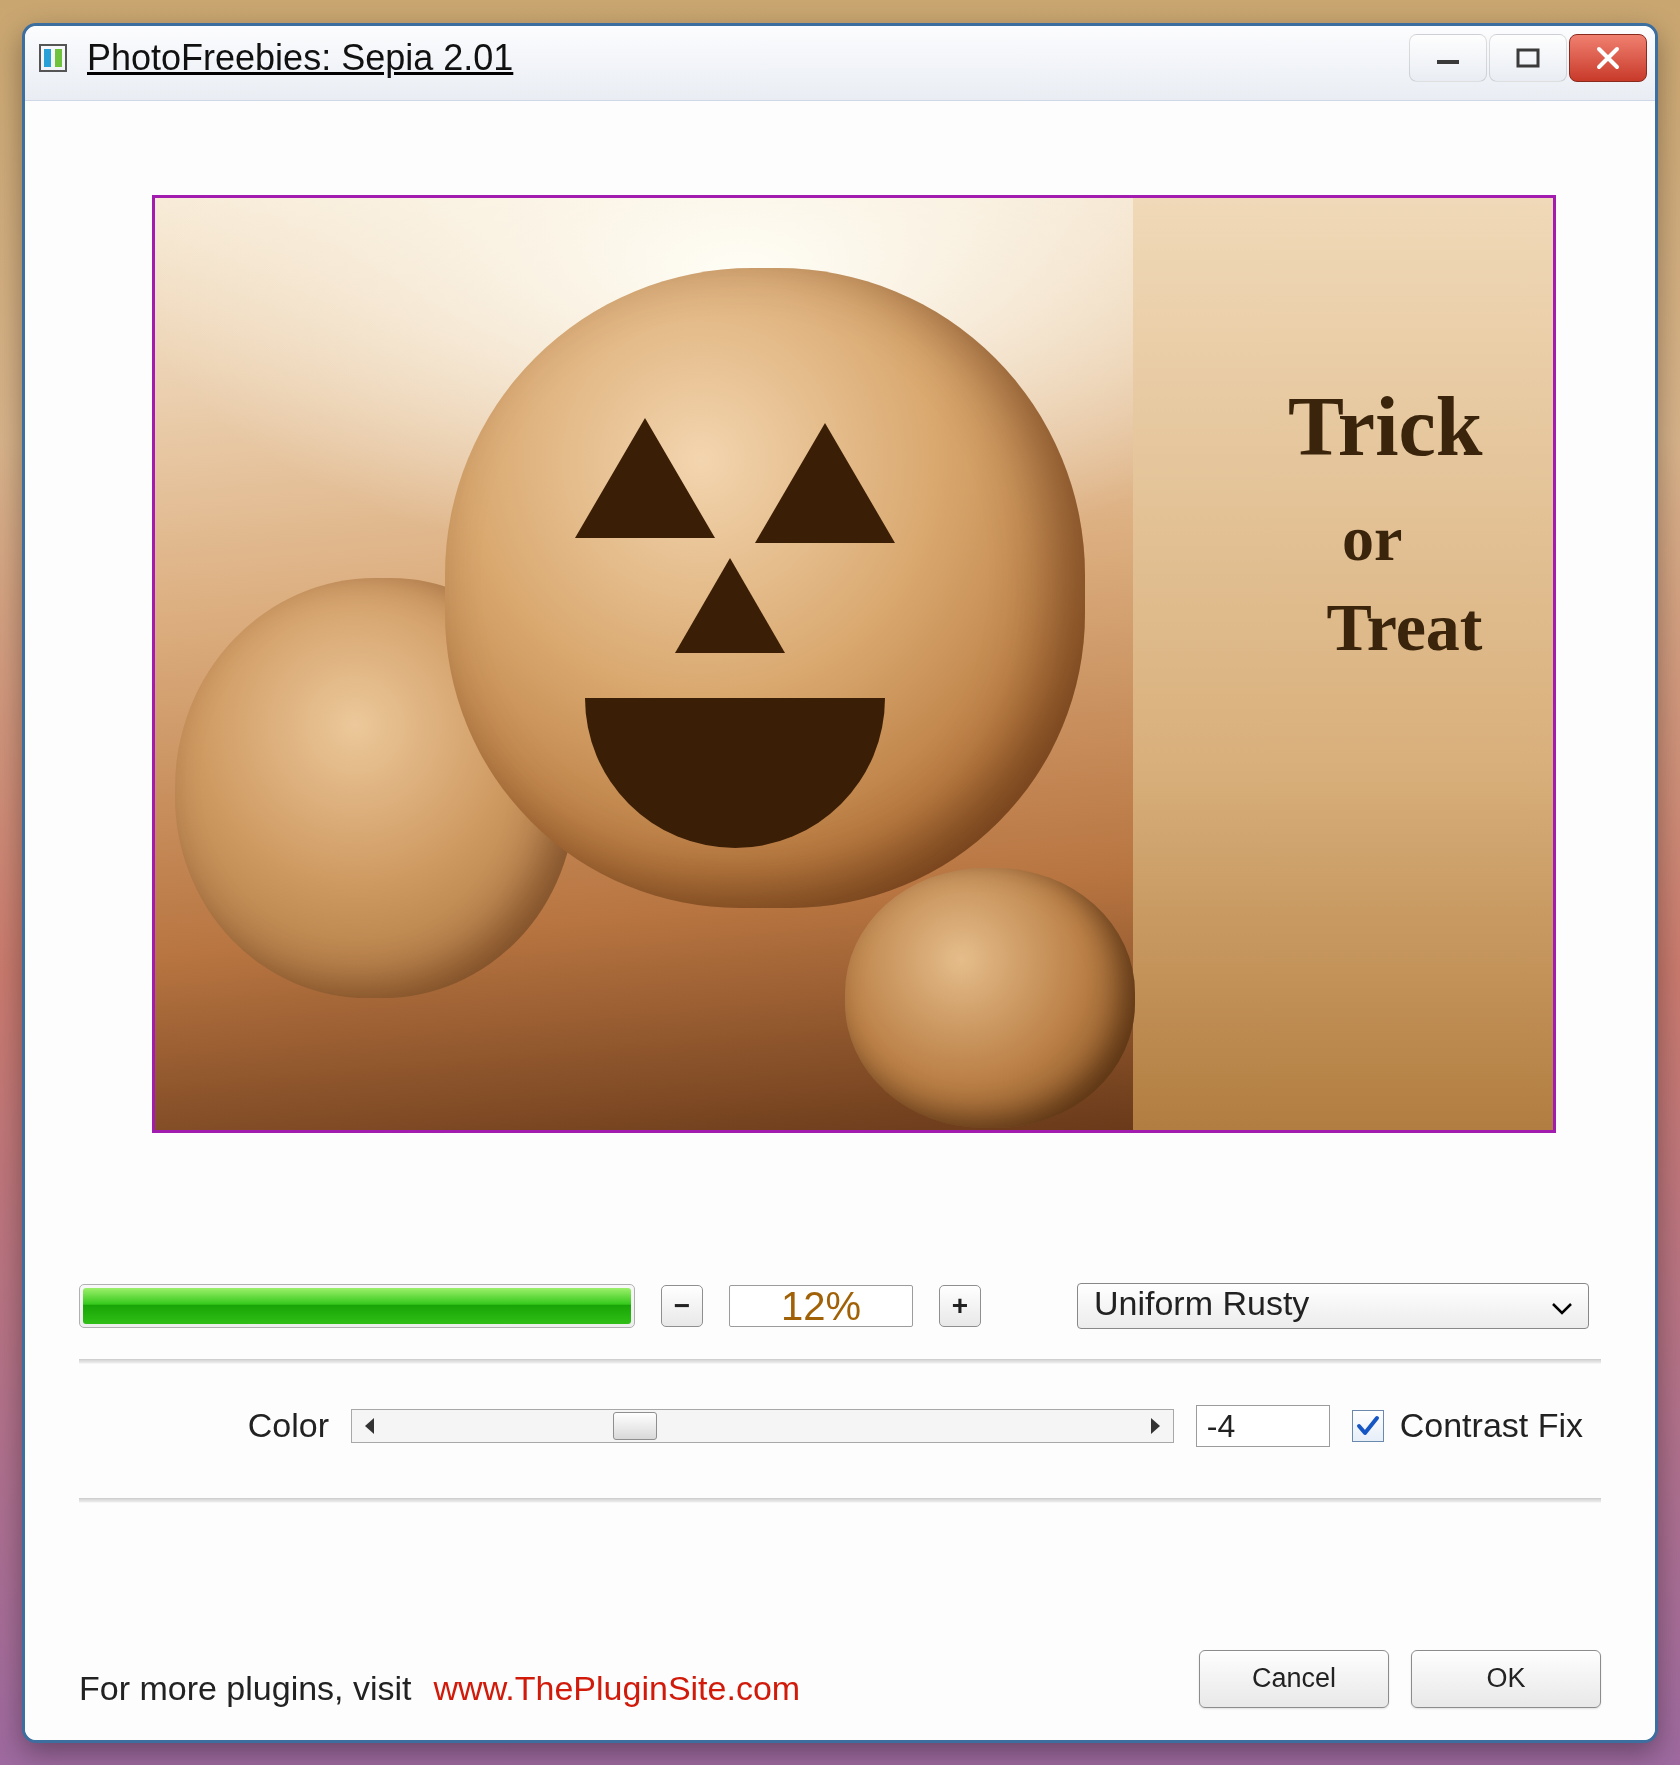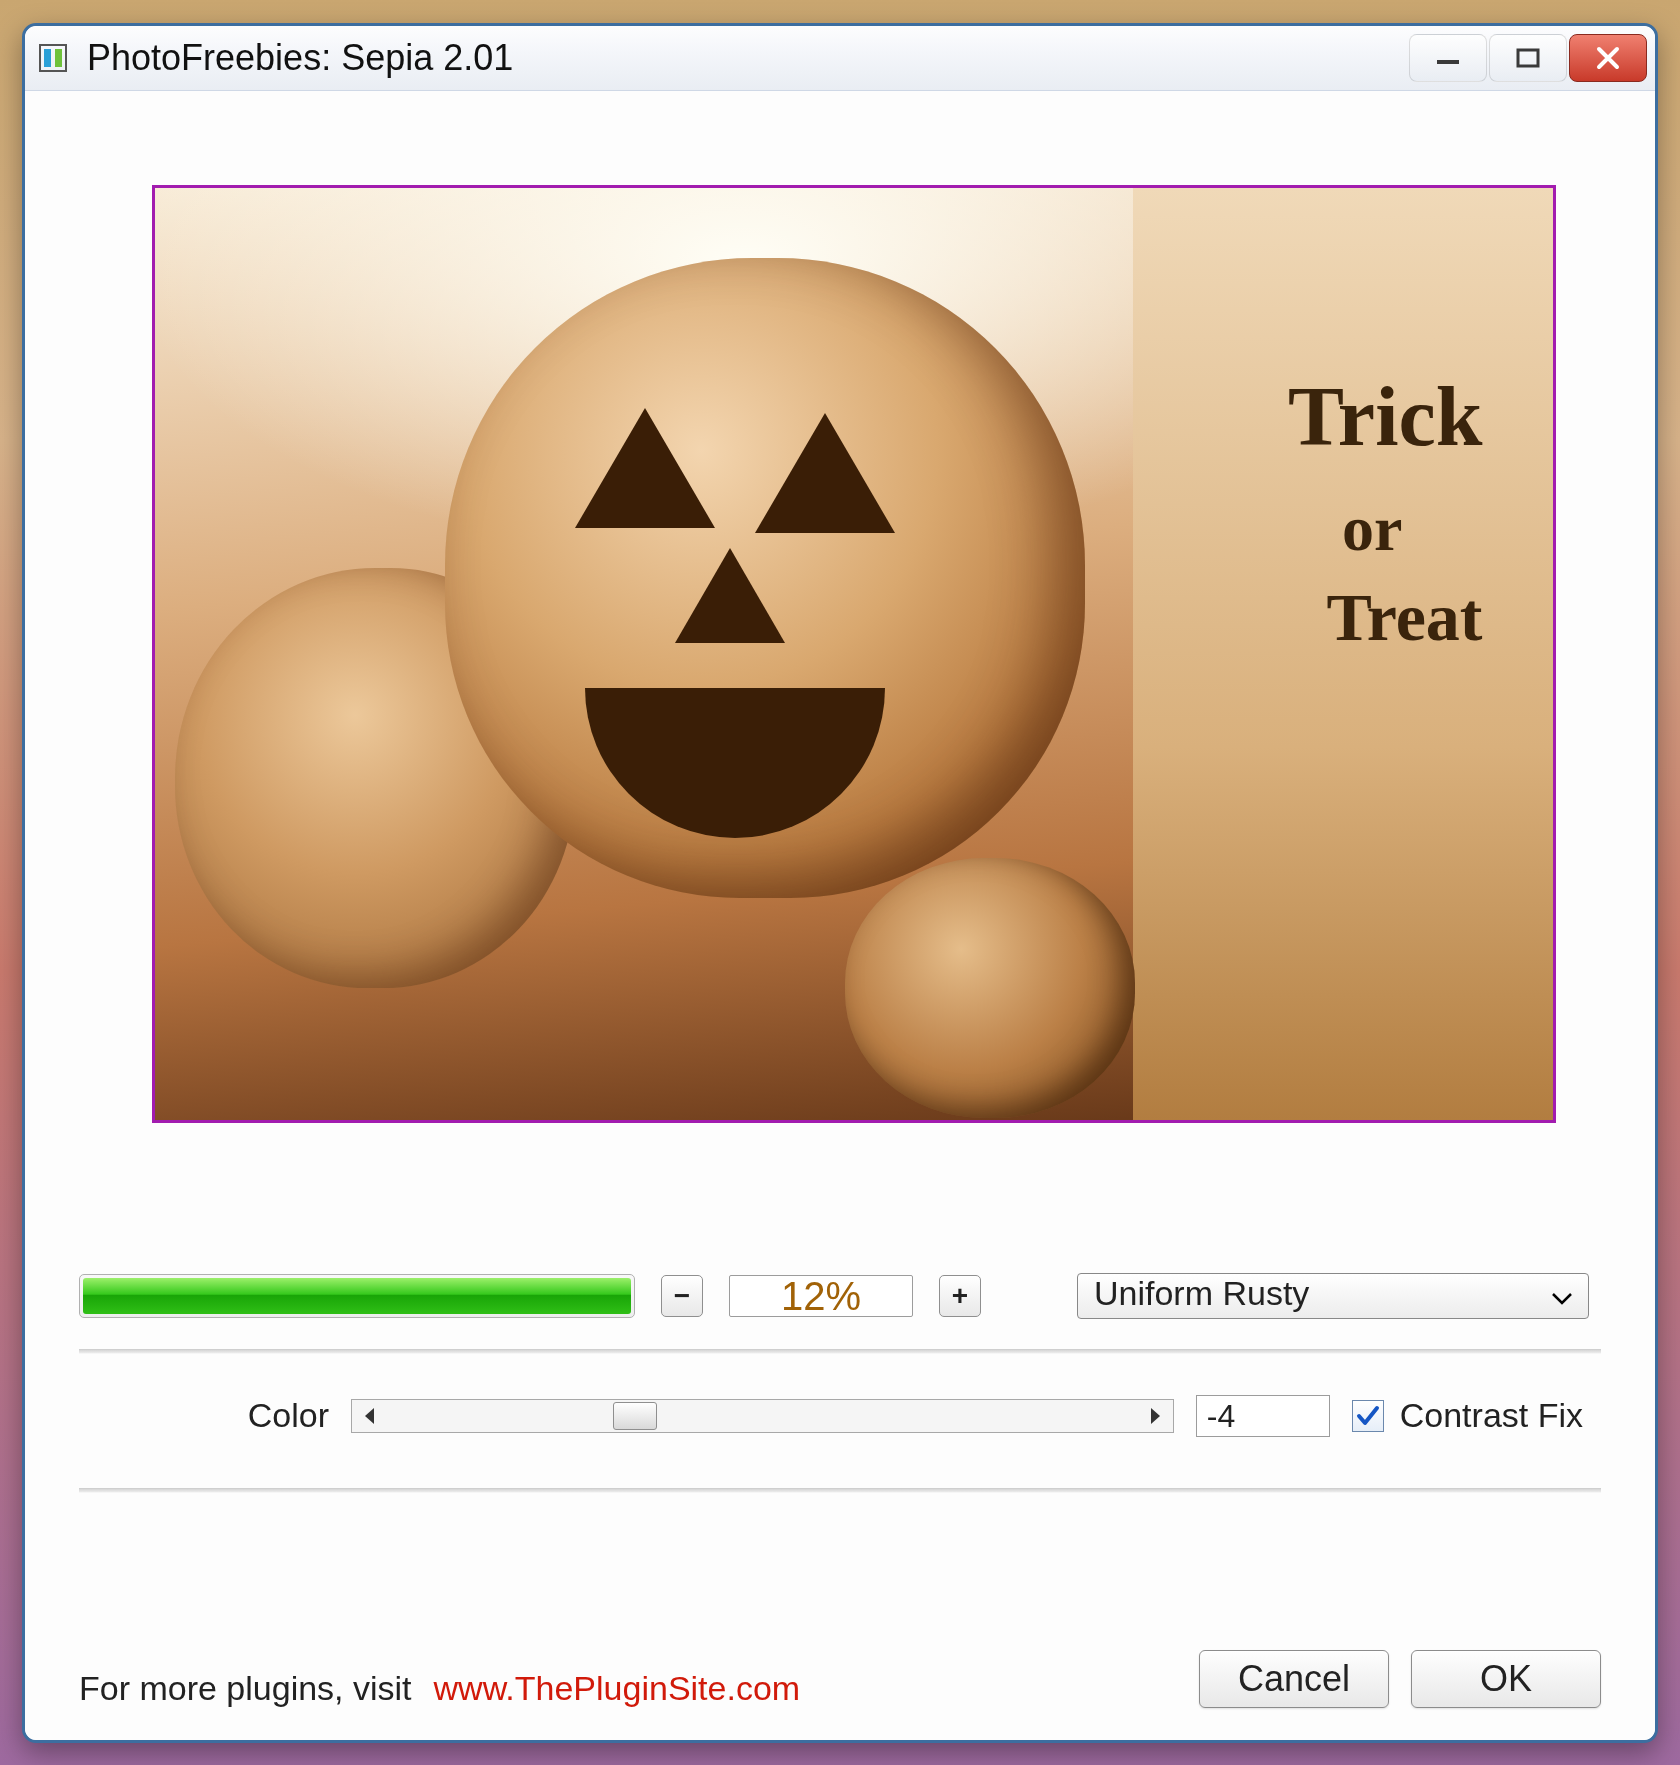--- a/index.html
+++ b/index.html
@@ -15,21 +15,21 @@
     border:3px solid #3c6ea0;
     border-radius:14px;
     box-shadow:0 10px 28px rgba(0,0,0,0.35);
     display:flex;flex-direction:column;
   }
   .titlebar{
     height:64px;
     background:linear-gradient(180deg,#fdfdfe 0%,#f4f6fa 40%,#e9edf3 100%);
     border-bottom:1px solid #cfd8e6;
     border-radius:12px 12px 0 0;
-    display:flex;align-items:center;padding:0 8px 0 12px;
+    display:flex;align-items:center;padding:0 8px 10px 12px;text-decoration:underline;
   }
   .app-icon{
     width:32px;height:32px;display:flex;align-items:center;justify-content:center;
     margin-right:18px;flex-shrink:0;
   }
   .app-icon svg{display:block}
   .title-text{flex:1;font-size:36px;color:#111;white-space:nowrap;overflow:hidden;text-overflow:ellipsis;}
   .win-controls{display:flex;gap:0;}
   .win-btn{width:76px;height:46px;display:flex;align-items:center;justify-content:center;
     border:1px solid rgba(0,0,0,0.12);border-radius:8px;margin-left:2px;
@@ -112,21 +112,21 @@
   .check-wrap{display:flex;align-items:center;gap:16px;}
   .checkbox{width:30px;height:30px;border:1px solid #6b88ad;background:linear-gradient(180deg,#fff,#e6eef8);
     display:flex;align-items:center;justify-content:center}
   .checkbox svg{display:block}
   .check-label{font-size:34px;color:#222;white-space:nowrap}
   
   .footer{display:flex;align-items:flex-end;margin-top:auto;padding-top:38px;gap:22px}
   .footer-text{font-size:34px;color:#222}
   .footer-link{font-size:34px;color:#d11a0a}
   .btn{height:56px;padding:0 30px;border:1px solid #8c8c8c;border-radius:6px;
-    background:linear-gradient(180deg,#fefefe,#e8e8e8);font-size:36px;color:#222;
+    background:linear-gradient(180deg,#fefefe,#e8e8e8);font-size:27px;color:#222;
     display:flex;align-items:center;justify-content:center;cursor:default;
     box-shadow:0 1px 0 #fff inset, 0 1px 2px rgba(0,0,0,0.12);min-width:128px}
 </style>
 </head>
 <body>
 
 <div class="window">
   <div class="titlebar">
     <span class="app-icon">
       <svg width="28" height="28" viewBox="0 0 28 28">

